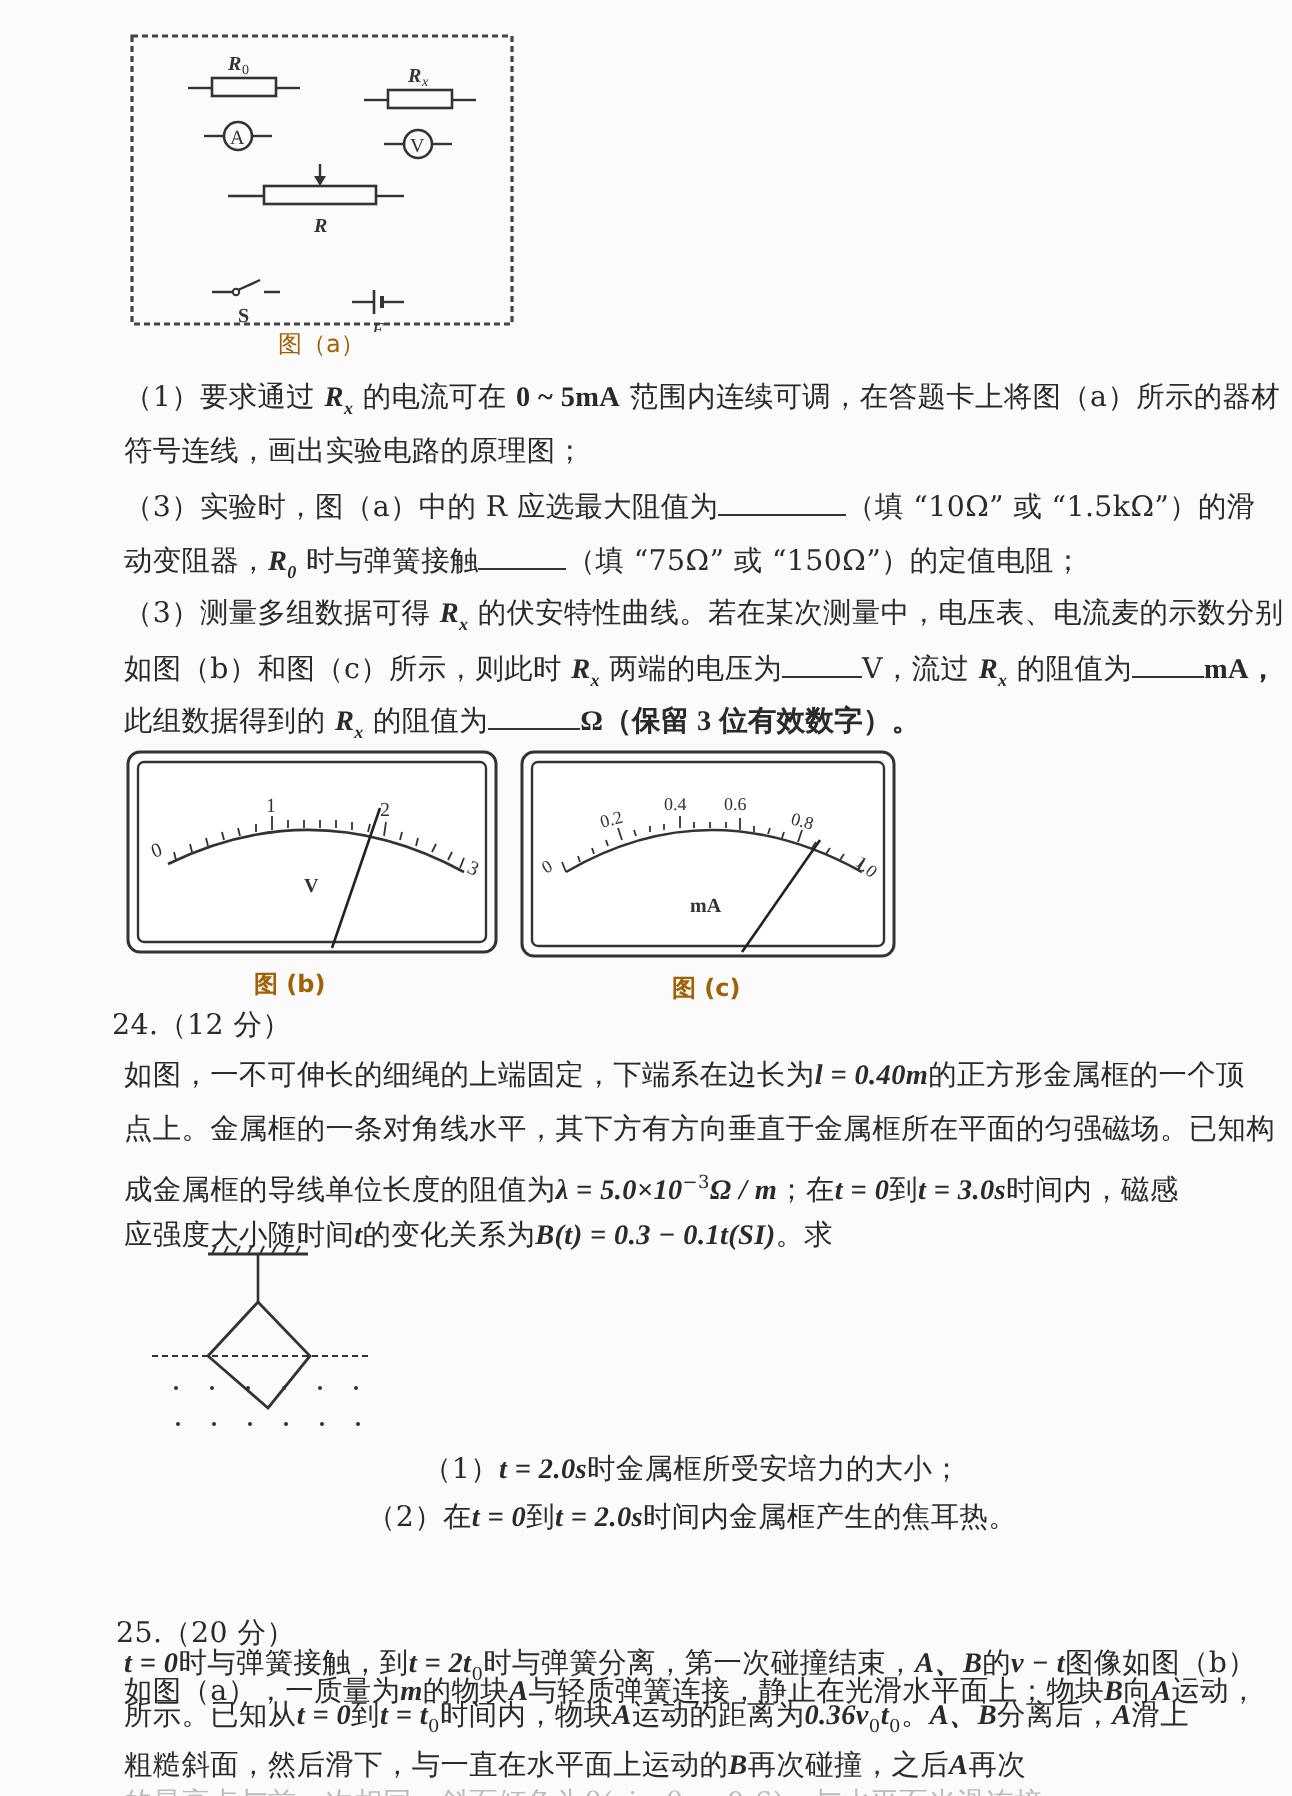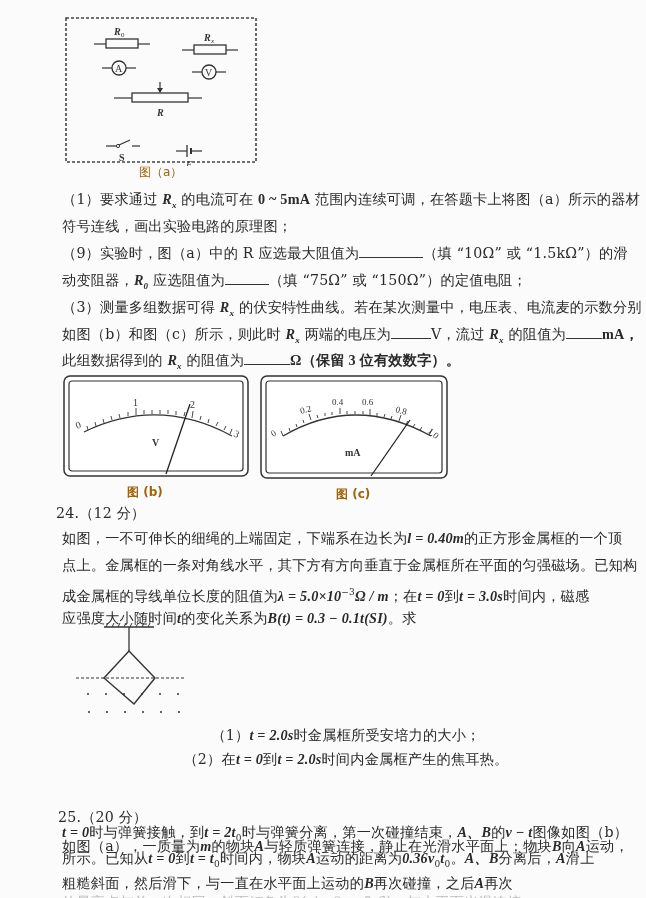--- a/index.html
+++ b/index.html
@@ -89,24 +89,24 @@
     </g>
   </svg>
 </div>
 <div class="caption" style="left:139px;top:164px;">图（a）</div>
 
 <div class="line" style="top:189px;">
   <span>（1）要求通过 </span><span class="it">R</span><sub class="it">x</sub><span> 的电流可在 </span><span class="b">0 ~ 5mA</span><span> 范围内连续可调，在答题卡上将图（a）所示的器材</span>
 </div>
 <div class="line" style="top:216px;">符号连线，画出实验电路的原理图；</div>
 <div class="line" style="top:243px;">
-  <span>（9）实验时，图（a）中的 R 应选最大阻值为</span><span class="blank" style="width:64px;"></span><span>（填 “10Ω” 或 “1.5kΩ”）的滑</span>
+  <span>（3）实验时，图（a）中的 R 应选最大阻值为</span><span class="blank" style="width:64px;"></span><span>（填 “10Ω” 或 “1.5kΩ”）的滑</span>
 </div>
 <div class="line" style="top:270px;">
-  <span>动变阻器，</span><span class="it">R</span><sub class="it">0</sub><span> 应选阻值为</span><span class="blank" style="width:44px;"></span><span>（填 “75Ω” 或 “150Ω”）的定值电阻；</span>
+  <span>动变阻器，</span><span class="it">R</span><sub class="it">0</sub><span> 时与弹簧接触</span><span class="blank" style="width:44px;"></span><span>（填 “75Ω” 或 “150Ω”）的定值电阻；</span>
 </div>
 <div class="line" style="top:297px;">
   <span>（3）测量多组数据可得 </span><span class="it">R</span><sub class="it">x</sub><span> 的伏安特性曲线。若在某次测量中，电压表、电流麦的示数分别</span>
 </div>
 <div class="line" style="top:324px;">
   <span>如图（b）和图（c）所示，则此时 </span><span class="it">R</span><sub class="it">x</sub><span> 两端的电压为</span><span class="blank" style="width:40px;"></span><span>V，流过 </span><span class="it">R</span><sub class="it">x</sub><span> 的阻值为</span><span class="blank" style="width:36px;"></span><span class="b">mA，</span>
 </div>
 <div class="line" style="top:350px;">
   <span>此组数据得到的 </span><span class="it">R</span><sub class="it">x</sub><span> 的阻值为</span><span class="blank" style="width:46px;"></span><span class="b">Ω（保留 3 位有效数字）。</span>
 </div>

